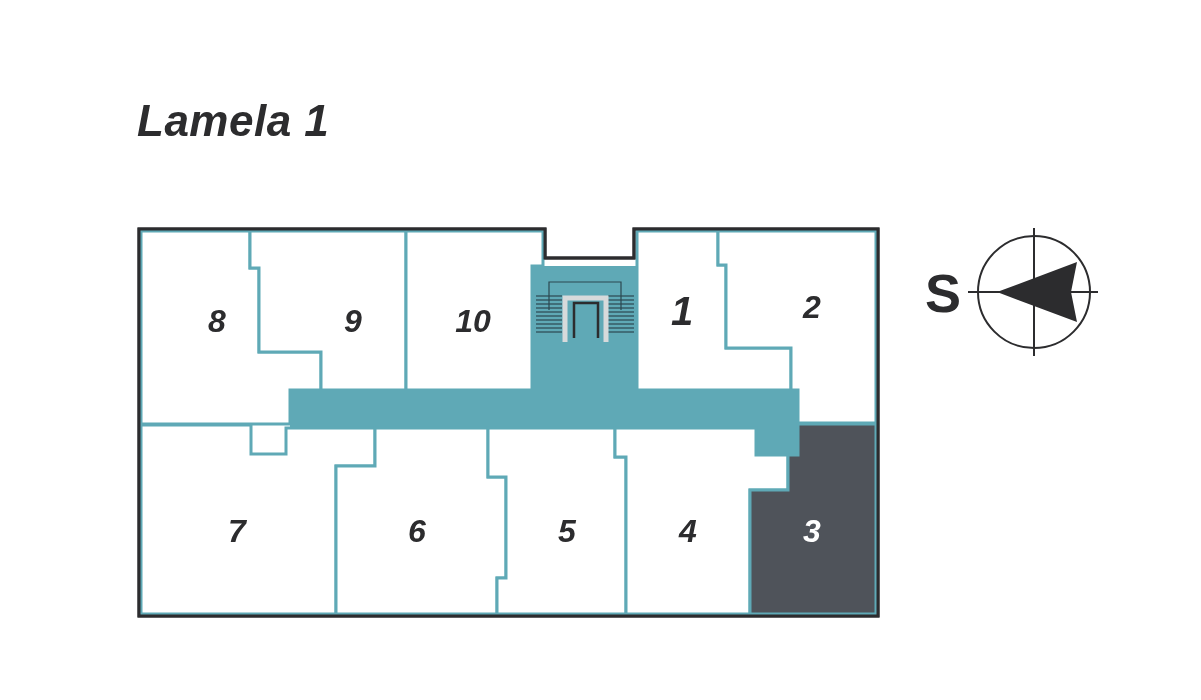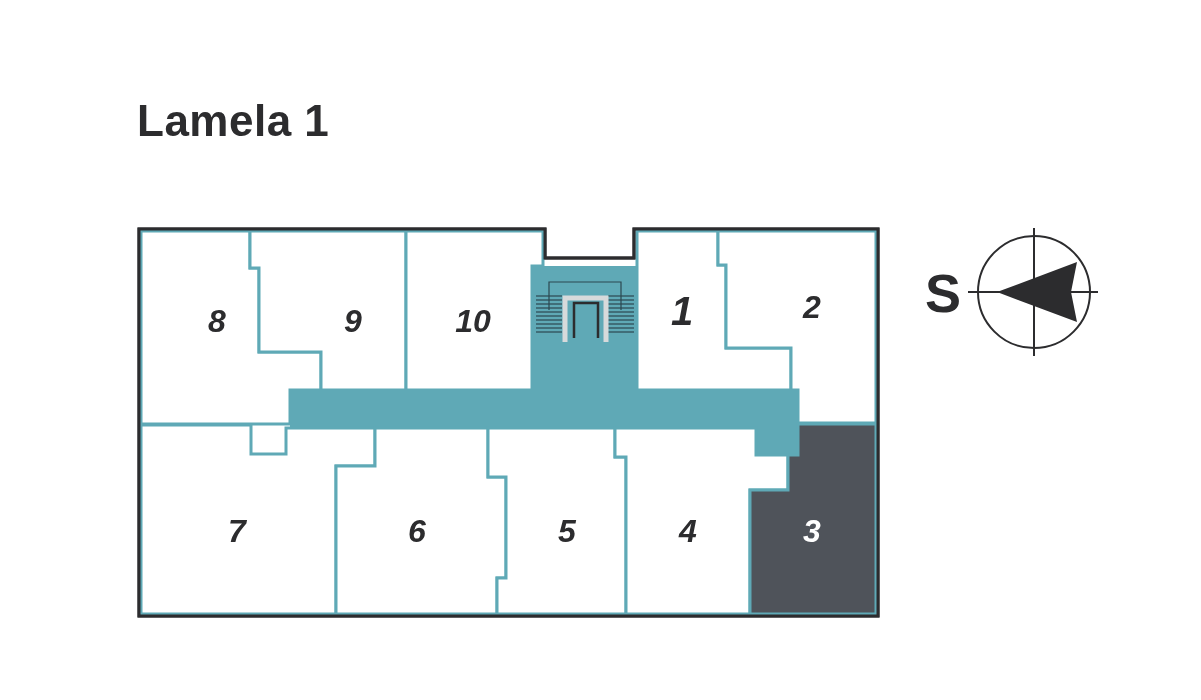--- a/index.html
+++ b/index.html
@@ -1,19 +1,19 @@
 <!DOCTYPE html>
 <html><head>
   <meta charset="utf-8">
   <style>
     html, body { margin: 0; padding: 0; background: #ffffff; }
     body { width: 1201px; height: 700px; position: relative; overflow: hidden;
            font-family: "Liberation Sans", sans-serif; }
     .title { position: absolute; left: 137px; top: 96px; margin: 0;
-             font-size: 44px; font-weight: bold; 
+             font-size: 44px; font-weight: bold; font-style: italic;
              color: #2c2c2e; letter-spacing: 0.5px; }
     svg { position: absolute; left: 0; top: 0; }
     .unit { cursor: pointer; }
     .unit-fill { fill: #ffffff; stroke: #5fa9b6; stroke-width: 3; }
     .unit-fill.selected { fill: #4f535a; }
     .unit-label { font-family: "Liberation Sans", sans-serif; font-size: 32px;
                   font-weight: bold; font-style: italic; fill: #2c2c2e; text-anchor: middle; }
     .unit-label.selected { fill: #ffffff; }
     .unit-label.big { font-size: 40px; }
     .compass-s { font-family: "Liberation Sans", sans-serif; font-size: 54px; font-weight: bold;

